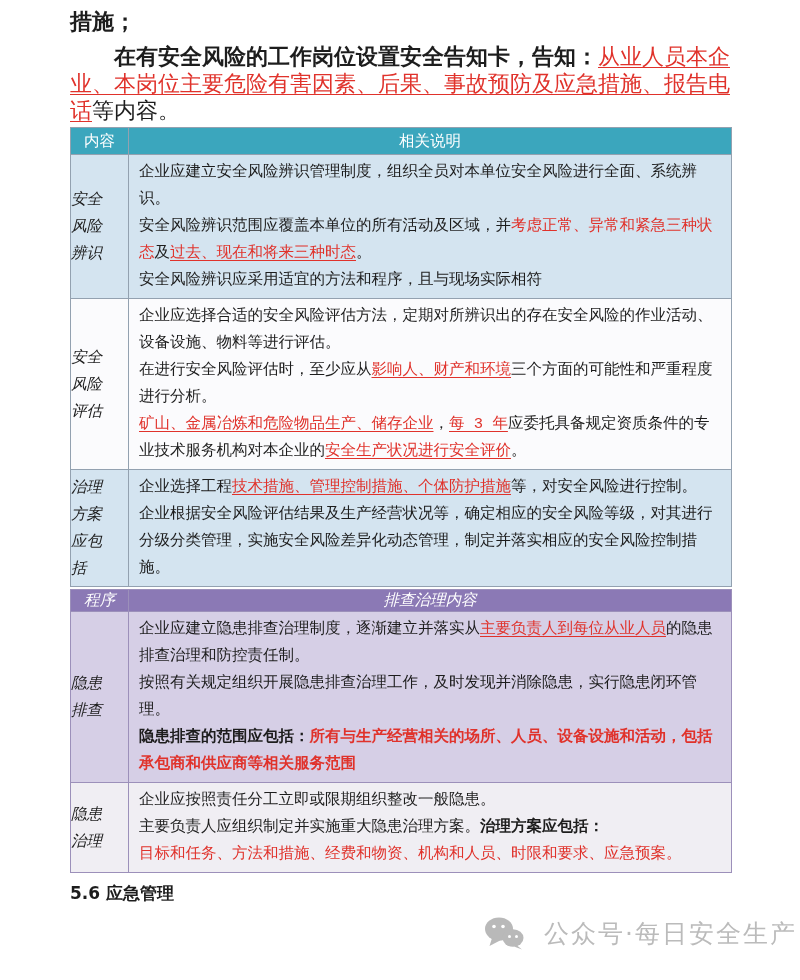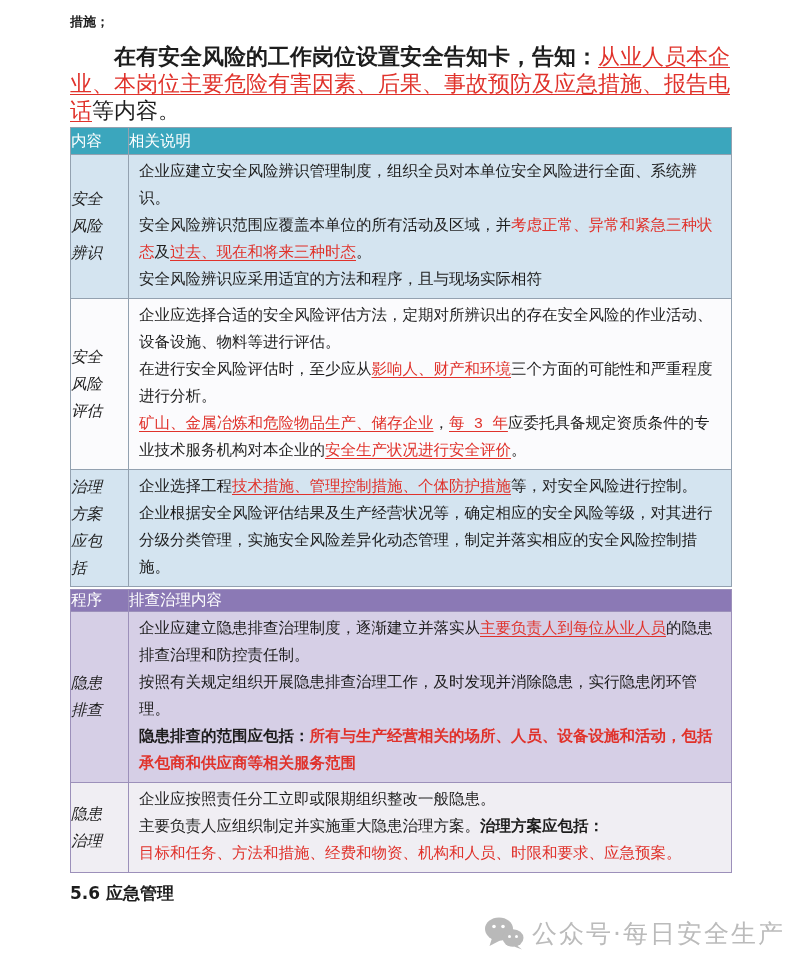--- a/index.html
+++ b/index.html
@@ -3,52 +3,52 @@
 <meta charset="utf-8">
 <style>
   * { margin:0; padding:0; box-sizing:border-box; }
   html,body { background:#ffffff; }
   body { font-family:"DejaVu Sans","Liberation Sans",sans-serif; color:#1d1d1d; }
   .page {
     position:relative; width:800px; height:980px; background:#ffffff;
     padding:10px 54px 0 70px; overflow:hidden;
   }
   
-  .intro-tail { font-size:13px; font-weight:bold; line-height:24px; margin-bottom:9px; }
+  .intro-tail { font-size:22px; font-weight:bold; line-height:24px; margin-bottom:9px; }
   .para { font-size:22px; line-height:27px; text-indent:2em; margin-bottom:3px; }
   .hd { font-size:17px; font-weight:bold; line-height:24px; margin:4px 0 5px 0; }
   .hd-tight { margin:8px 0 7px 0; }
   
   .sg-p  { color:#1d1d1d; }
   .sg-b  { color:#1d1d1d; font-weight:bold; }
   .sg-r  { color:#e0322b; }
   .sg-ru { color:#e0322b; text-decoration:underline; text-decoration-thickness:1px; text-underline-offset:3px; }
   .sg-rb { color:#e0322b; font-weight:bold; }
   
   table { border-collapse:collapse; width:662px; table-layout:fixed; font-size:15.5px; }
   td, th { border:1px solid #93a1b0; vertical-align:middle; }
   .t2 td, .t2 th { border-color:#9c90ba; }
-  th { font-weight:normal; color:#ffffff; text-align:left; }
+  th { font-weight:normal; color:#ffffff; text-align:center; }
   .t1 th { background:#3ba6bd; height:27px; }
-  .t2 th { background:#8b79b5; height:20px; }
+  .t2 th { background:#8b79b5; height:20px;font-style:italic; }
   col.c-label { width:58px; }
   td.label-cell { text-align:left;font-style:italic; }
   td.label-cell span { display:inline-block; width:2.1em; word-break:break-all; line-height:27px; }
   td.content-cell { padding:4px 10px; }
   .cell-para { line-height:27px;font-family:Liberation Mono, monospace; }
   .t1 tr.alt  { background:#d4e4f0; }
   .t1 tr.lite { background:#fbfbfd; }
   .t2 tr.alt  { background:#d6cfe6; }
   .t2 tr.lite { background:#f0eef3; }
   .t1 { margin-bottom:2px; }
   .t2 { margin-bottom:4px; }
   
   .watermark {
     position:absolute; left:484px; top:916px; z-index:5;
-    display:flex; align-items:center; gap:8px;
+    display:flex; align-items:center; gap:20px;
     color:#b4b4b4; font-size:25px; letter-spacing:2px; opacity:.9;
     white-space:nowrap; pointer-events:none;
   }
   .wm-icon { display:inline-flex; }
 </style>
 </head>
 <body>
 
 <div class="page">
 

